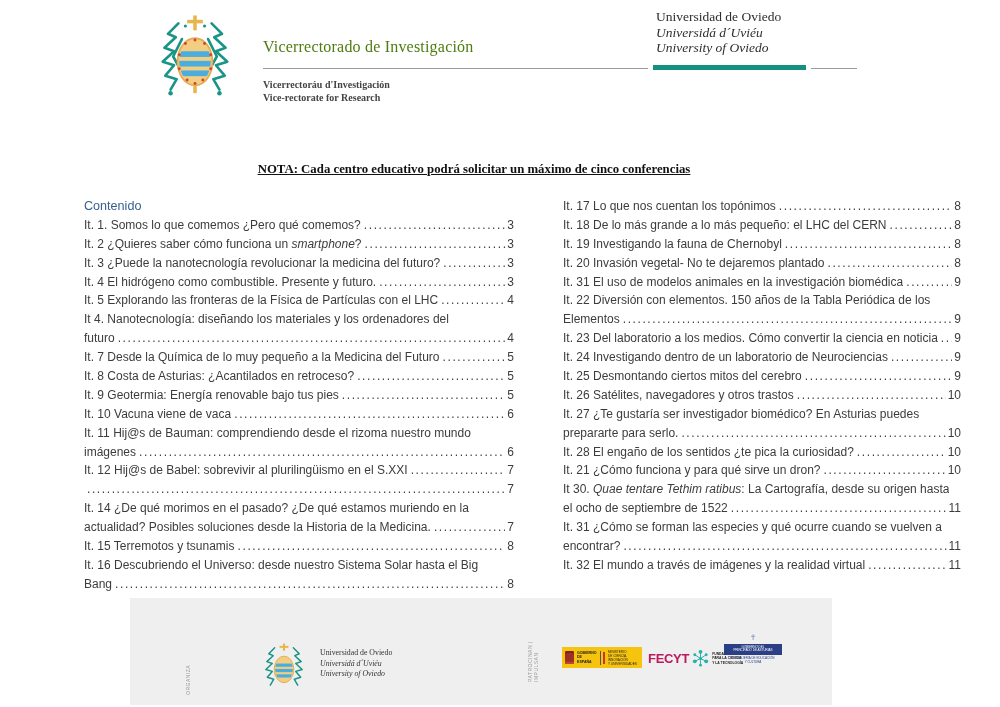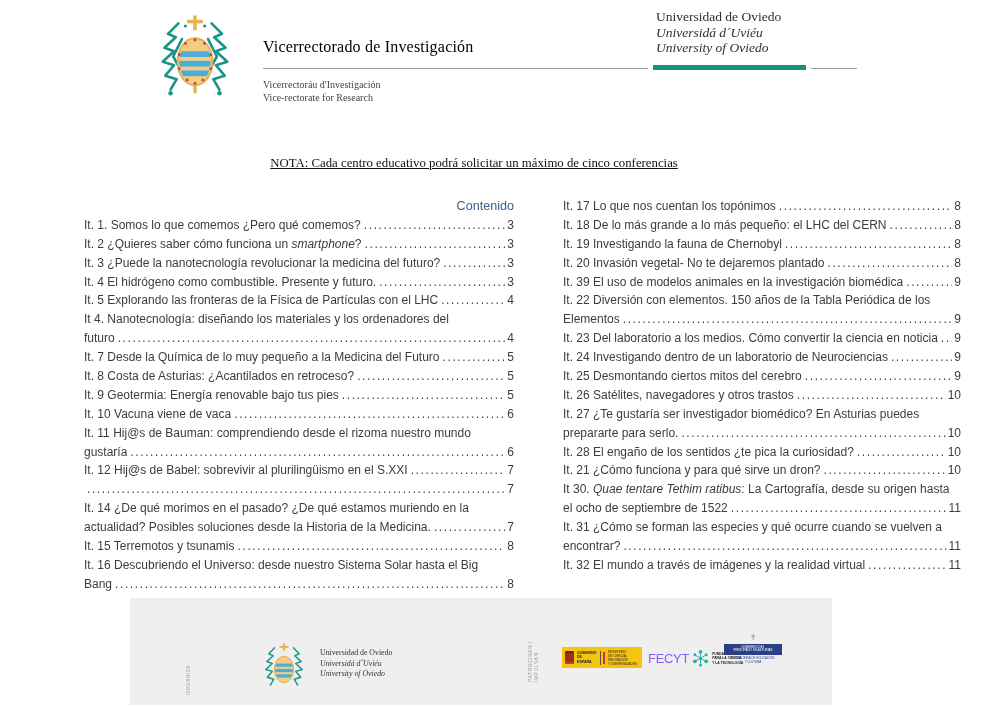--- a/index.html
+++ b/index.html
@@ -2,39 +2,39 @@
 <html><head>
 <meta charset="utf-8">
 <style>
   html,body{margin:0;padding:0;background:#ffffff;}
   .page{position:relative;width:1000px;height:707px;background:#ffffff;overflow:hidden;
         font-family:"Liberation Sans",sans-serif;color:#3f3f3f;}
 
   
   .arms-big{position:absolute;left:147px;top:6px;width:96px;height:101px;}
   .org-title{position:absolute;left:263px;top:38px;font-family:"Liberation Serif",serif;
-             font-size:16px;color:#000000;letter-spacing:.2px;}
+             font-size:16px;color:#4d7c0f;letter-spacing:.2px;}
   .rule-main{position:absolute;left:263px;top:68px;width:385px;height:1px;background:#9b9b9b;}
   .org-sub{position:absolute;left:263px;top:78px;font-family:"Liberation Serif",serif;
-           font-size:10px;font-weight:400;color:#444;line-height:13px;}
+           font-size:10px;font-weight:700;color:#444;line-height:13px;}
   .uni-block{position:absolute;left:656px;top:9px;font-family:"Liberation Serif",serif;
              font-size:13.5px;color:#2e2e2e;line-height:15.5px;}
   .uni-block .it-line{font-style:italic;}
   .teal-bar{position:absolute;left:653px;top:65px;width:153px;height:5px;background:#17917f;}
   .rule-right{position:absolute;left:811px;top:68px;width:46px;height:1px;background:#9b9b9b;}
 
   
-  .notice{position:absolute;left:0;top:155px;width:948px;text-align:center;
-          font-family:"Liberation Serif",serif;font-size:12.8px;font-weight:normal;color:#111;
+  .notice{position:absolute;left:0;top:161px;width:948px;text-align:center;
+          font-family:"Liberation Serif",serif;font-size:12.8px;font-weight:bold;color:#111;
           line-height:16.5px;}
   .notice u{text-decoration:underline;}
   .notice a{color:#0563c1;text-decoration:underline;cursor:pointer;}
 
   
-  .toc-col{position:absolute;top:197px;font-size:12px;line-height:18.9px;color:#3c3c3c;text-align:right;}
+  .toc-col{position:absolute;top:197px;font-size:12px;line-height:18.9px;color:#3c3c3c;}
   .toc-col.left{left:84px;width:430px;}
   .toc-col.right{left:531px;width:398px;margin-left:32px;}
   .toc-heading{color:#365f91;font-size:12.6px;height:18.9px;}
   .toc-line{display:flex;align-items:baseline;height:18.9px;overflow:hidden;}
   .toc-text{white-space:nowrap;flex:0 1 auto;min-width:0;overflow:hidden;}
   .toc-dots{flex:1 1 0;min-width:0;overflow:hidden;white-space:nowrap;letter-spacing:1.6px;
             margin:0 2px 0 3px;color:#3c3c3c;}
   .toc-dots::after{content:"........................................................................................................................................................";}
   .toc-page{flex:0 0 auto;}
   .it{font-style:italic;}
@@ -51,21 +51,21 @@
   .funiv-text .it-line{font-style:italic;}
   .spain-logo{position:absolute;left:562px;top:647px;width:80px;height:21px;background:#f6c40f;
               display:flex;align-items:center;gap:3px;padding:0 3px;box-sizing:border-box;}
   .spain-emblem{width:9px;height:13px;background:#9c2f26;border-radius:1.5px;flex:0 0 auto;
                 box-shadow:inset 0 2px 0 #7d211a, inset 0 -2px 0 #b8473a;}
   .spain-text1{font-size:3.6px;font-weight:bold;color:#222;line-height:1.25;white-space:pre-line;}
   .spain-div{width:1px;height:14px;background:#555;}
   .spain-red{width:2px;height:12px;background:#c8372d;}
   .spain-text2{font-size:3.2px;color:#222;line-height:1.25;white-space:pre-line;}
   .fecyt{position:absolute;left:648px;top:649px;display:flex;align-items:center;gap:2px;}
-  .fecyt-name{font-size:13px;font-weight:normal;color:#8b5cf6;letter-spacing:-.3px;}
+  .fecyt-name{font-size:13px;font-weight:bold;color:#be185d;letter-spacing:-.3px;}
   .fecyt-tag{font-size:3.4px;font-weight:bold;color:#222;line-height:1.3;white-space:pre-line;}
   .asturias{position:absolute;left:724px;top:633px;width:58px;text-align:center;}
   .ast-emblem{display:block;font-size:8px;line-height:10px;color:#93a0c2;}
   .ast-bar{background:#2a3f85;color:#fff;font-size:3px;line-height:1.3;white-space:pre-line;
            padding:1.5px 1px;margin-top:1px;}
   .ast-sub{color:#2a3f85;font-size:3px;line-height:1.3;white-space:pre-line;margin-top:2px;}
 </style>
 </head>
 <body>
 
@@ -200,21 +200,21 @@
           <span class="toc-text"><span>It. 10 Vacuna viene de vaca</span></span>
           <span class="toc-dots"></span>
           <span class="toc-page">6</span>
         </div>
       </div>
       <div class="toc-entry">
         <div class="toc-line">
           <span class="toc-text"><span>It. 11 Hij@s de Bauman: comprendiendo desde el rizoma nuestro mundo</span></span>
         </div>
         <div class="toc-line">
-          <span class="toc-text"><span>gustaría</span></span>
+          <span class="toc-text"><span>imágenes</span></span>
           <span class="toc-dots"></span>
           <span class="toc-page">6</span>
         </div>
       </div>
       <div class="toc-entry">
         <div class="toc-line">
           <span class="toc-text"><span>It. 12 Hij@s de Babel: sobrevivir al plurilingüismo en el S.XXI</span></span>
           <span class="toc-dots"></span>
           <span class="toc-page">7</span>
         </div>
@@ -277,21 +277,21 @@
       </div>
       <div class="toc-entry">
         <div class="toc-line">
           <span class="toc-text"><span>It. 20 Invasión vegetal- No te dejaremos plantado</span></span>
           <span class="toc-dots"></span>
           <span class="toc-page">8</span>
         </div>
       </div>
       <div class="toc-entry">
         <div class="toc-line">
-          <span class="toc-text"><span>It. 39 El uso de modelos animales en la investigación biomédica</span></span>
+          <span class="toc-text"><span>It. 31 El uso de modelos animales en la investigación biomédica</span></span>
           <span class="toc-dots"></span>
           <span class="toc-page">9</span>
         </div>
       </div>
       <div class="toc-entry">
         <div class="toc-line">
           <span class="toc-text"><span>It. 22 Diversión con elementos. 150 años de la Tabla Periódica de los</span></span>
         </div>
         <div class="toc-line">
           <span class="toc-text"><span>Elementos</span></span>

